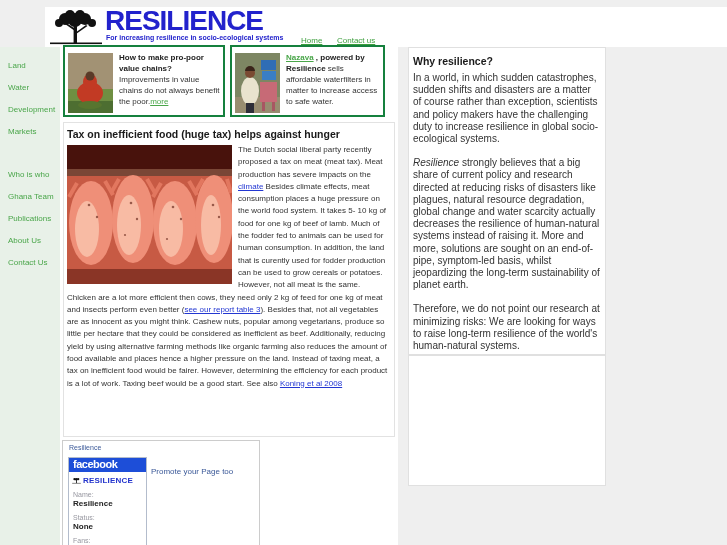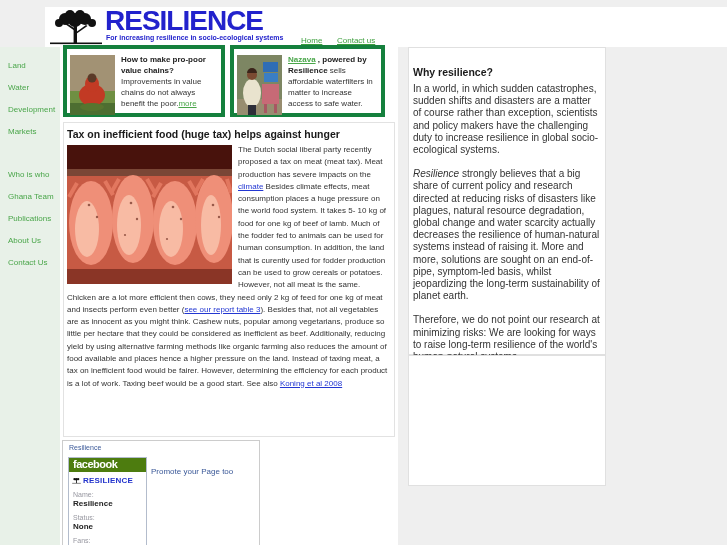--- a/index.html
+++ b/index.html
@@ -21,47 +21,47 @@
   #nav-home { left:240px; } #nav-contact { left:276px; }
 
   
   #sidebar { left:0; top:47px; width:60px; height:498px; background:#e8f1e8; padding:14px 0 0 8px; }
   .side-link { display:block; font-size:8px; color:#4aa64a; margin-bottom:13px; cursor:pointer; }
   .side-gap { height:21px; }
 
   
   #center-col { left:60px; top:47px; width:338px; height:498px; background:#fff; }
 
-  .teaser { background:#fff; border:4px solid #15803d; }
+  .teaser { background:#fff; border:2px solid #15803d; }
   #teaser-1 { left:63px; top:45px; width:162px; height:72px; }
   #teaser-2 { left:230px; top:45px; width:155px; height:72px; }
   .teaser-img { position:absolute; left:3px; top:6px; width:45px; height:60px; }
   .teaser-text { position:absolute; left:54px; top:5px; right:3px; font-size:8px; line-height:11px; color:#333; }
   .teaser-text b { color:#222; }
   .green-link { color:#4aa64a; text-decoration:underline; font-weight:bold; cursor:pointer; }
   .green-link-n { color:#4aa64a; text-decoration:underline; cursor:pointer; }
 
   #article-box { left:63px; top:122px; width:332px; height:315px; background:#fff; border:1px solid #e2e2e2; padding:4px 4px 0 3px; }
   #article-title { font-size:10.5px; font-weight:bold; color:#1a1a1a; margin:1px 0 4px 0; }
   #article-body { font-size:8px; line-height:12.3px; color:#333; }
   #meat-photo { float:left; width:165px; height:139px; margin:1px 6px 2px 0; }
   .blue-link { color:#2337d2; text-decoration:underline; cursor:pointer;text-align:center; }
 
   
   .right-box { background:#fff; border:1px solid #e0e0e0; }
-  #why-box { left:408px; top:47px; width:198px; height:308px; padding:18px 4px 0 4px; }
+  #why-box { left:408px; top:47px; width:198px; height:308px; padding:7px 4px 0 4px; }
   #why-heading { font-size:10.5px; font-weight:bold; color:#1a1a1a; margin-bottom:5px; }
   #why-box p { font-size:10px; line-height:12.2px; margin-bottom:12px; color:#333; }
   #empty-box { left:408px; top:355px; width:198px; height:131px; }
 
   
   #fb-widget { left:62px; top:440px; width:198px; height:110px; background:#fff; border:1px solid #ccc; overflow:hidden; }
   #fb-page-label { position:absolute; left:6px; top:3px; font-size:7px; color:#3b5998; }
   #fb-fanbox { position:absolute; left:5px; top:16px; width:79px; height:100px; border:1px solid #b3bccc; background:#fff; }
-  #fb-bar { height:14px; background:#4d7c0f; color:#fff; font-size:11px; font-weight:bold; line-height:13px; padding-left:4px; letter-spacing:-0.5px; }
+  #fb-bar { height:14px; background:#1d4ed8; color:#fff; font-size:11px; font-weight:bold; line-height:13px; padding-left:4px; letter-spacing:-0.5px; }
   #fb-pagename { display:flex; align-items:center; gap:2px; margin:4px 2px 2px 3px; }
   #fb-pagename span { font-size:8px; font-weight:bold; color:#2233cc; letter-spacing:0.2px; }
   .fb-field-label { font-size:7px; color:#9797a0; margin:6px 0 1px 4px; }
   .fb-field-value { font-size:8px; font-weight:bold; color:#222; margin-left:4px; }
   #fb-promote { position:absolute; left:88px; top:26px; font-size:8px; color:#3b5998; cursor:pointer; }
 </style>
 </head>
 <body>
 
 <div id="header" class="abs">

